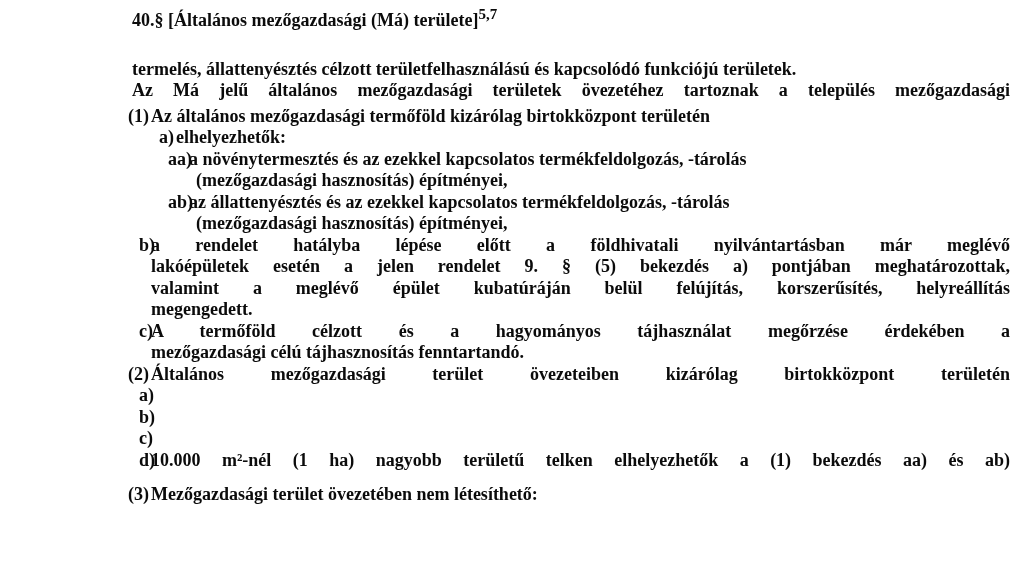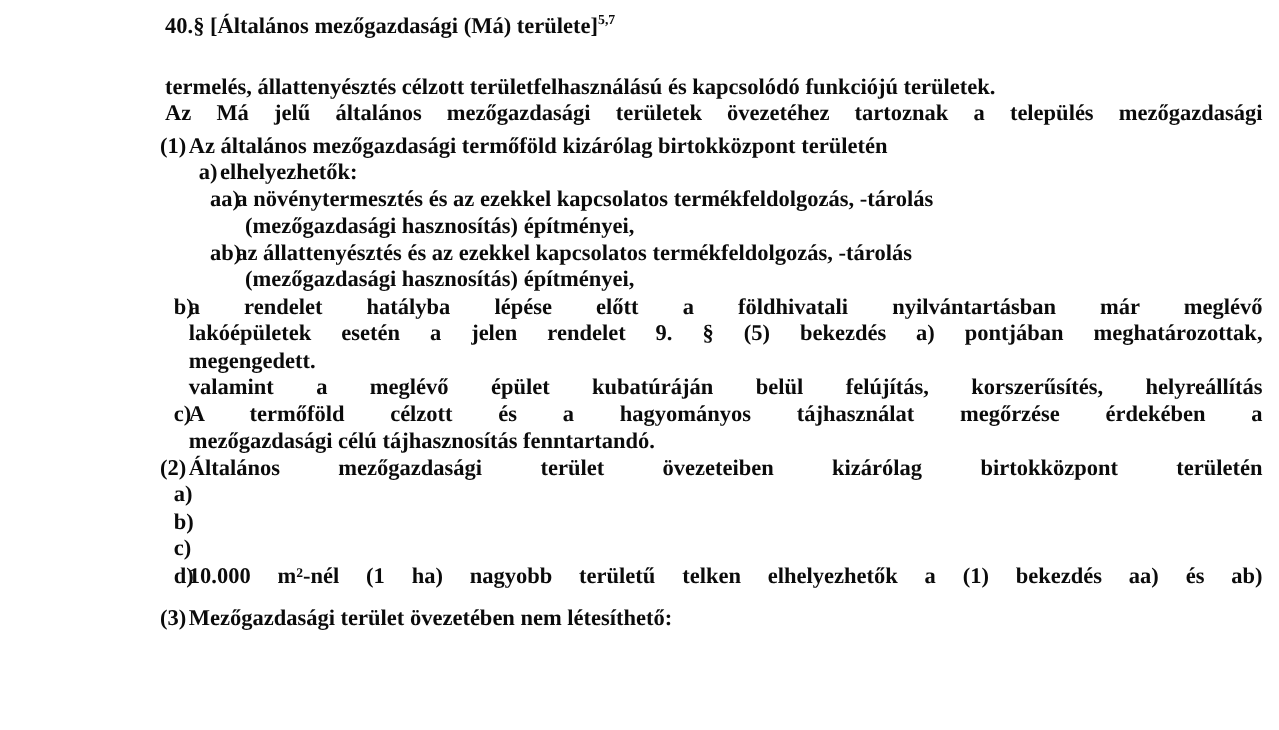--- a/index.html
+++ b/index.html
@@ -23,21 +23,21 @@
     line-height: 21.5px;
     color: #0b0b0b;
     background: #ffffff;
   }
   .m0 { margin-left: 4px; }
   .heading {
     white-space: nowrap;
     margin-bottom: 27px;
   }
   sup {
-    font-size: 11px;
+    font-size: 15px;
     line-height: 0;
     vertical-align: super;
     font-weight: 700;
   }
   .para { margin-bottom: 4px; }
   .line { white-space: nowrap; }
   .line.just {
     text-align: justify;
     text-align-last: justify;
     text-justify: inter-word;
@@ -108,22 +108,22 @@
       <div class="line left">az állattenyésztés és az ezekkel kapcsolatos termékfeldolgozás, -tárolás</div>
       <div class="line left">(mezőgazdasági hasznosítás) építményei,</div>
     </div>
   </div>
 
   <div class="row letter">
     <span class="lbl">b)</span>
     <div class="content">
       <div class="line just">a rendelet hatályba lépése előtt a földhivatali nyilvántartásban már meglévő</div>
       <div class="line just">lakóépületek esetén a jelen rendelet 9. § (5) bekezdés a) pontjában meghatározottak,</div>
+      <div class="line just">valamint a meglévő épület kubatúráján belül felújítás, korszerűsítés, helyreállítás</div>
       <div class="line left">megengedett.</div>
-      <div class="line just">valamint a meglévő épület kubatúráján belül felújítás, korszerűsítés, helyreállítás</div>
     </div>
   </div>
 
   <div class="row letter">
     <span class="lbl">c)</span>
     <div class="content">
       <div class="line just">A termőföld célzott és a hagyományos tájhasználat megőrzése érdekében a</div>
       <div class="line left">mezőgazdasági célú tájhasznosítás fenntartandó.</div>
     </div>
   </div>

